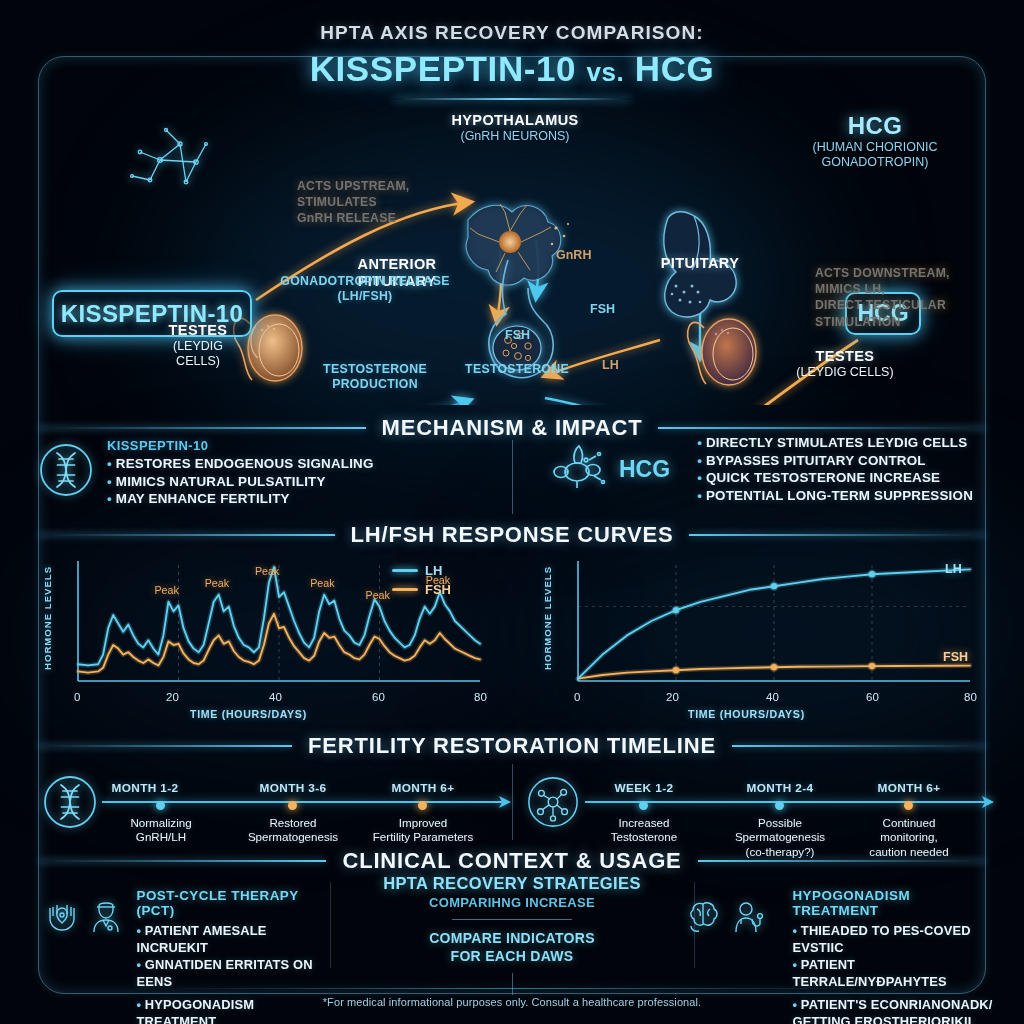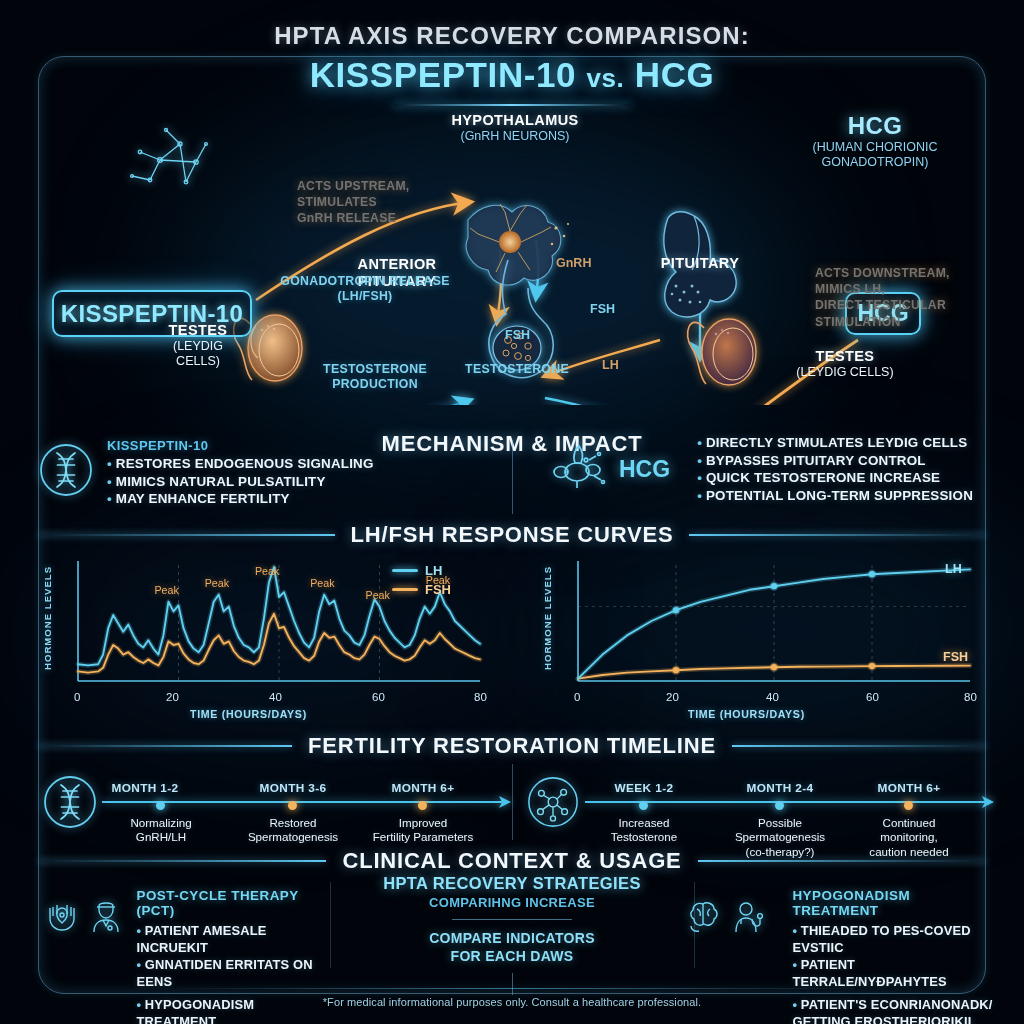--- a/index.html
+++ b/index.html
@@ -22,21 +22,21 @@
     position:absolute; left:38px; top:56px; right:38px; bottom:30px;
     border:1px solid rgba(120,200,245,.45);
     border-radius:26px;
     box-shadow:0 0 14px rgba(90,190,250,.22) inset, 0 0 10px rgba(90,190,250,.12);
     pointer-events:none;
   }
 
   
   .title-wrap { position:absolute; left:0; top:22px; width:1024px; text-align:center; }
   .title1 {
-    font-size:24px; font-weight:bold; letter-spacing:1.1px; color:#d7dee4;
+    font-size:19px; font-weight:bold; letter-spacing:1.1px; color:#d7dee4;
     text-shadow:0 0 10px rgba(150,180,200,.45);
   }
   .title2 {
     font-size:35px; font-weight:bold; letter-spacing:.6px; color:#8fe9ff; margin-top:5px;
     text-shadow:0 0 16px rgba(95,215,255,.75), 0 0 34px rgba(60,180,255,.45);
   }
   .title2 .vs { font-size:26px; }
   .title-rule {
     width:238px; height:2px; margin:9px auto 0;
     background:linear-gradient(90deg,rgba(70,150,200,.05),#79d8ff,rgba(70,150,200,.05));
@@ -341,27 +341,27 @@
       <div>(LH/FSH)</div>
     </div>
 
     <div class="dflow" style="left:300px;top:262px;width:150px;">
       <div>TESTOSTERONE</div>
       <div>PRODUCTION</div>
     </div>
 
     <div class="dflow" style="left:452px;top:262px;width:130px;">TESTOSTERONE</div>
 
-    <div class="dsmall" style="left:556px;top:156px;text-align:center;">GnRH</div>
+    <div class="dsmall" style="left:556px;top:148px;text-align:center;">GnRH</div>
     <div class="dsmall" style="left:602px;top:258px;">LH</div>
     <div class="dsmall c" style="left:505px;top:228px;">FSH</div>
     <div class="dsmall c" style="left:590px;top:202px;">FSH</div>
   </div>
 
-  <div class="sec" style="top:415px;flex-direction:column;">
+  <div class="sec" style="top:415px;">
     <div class="ln"></div>
     <div class="lbl">MECHANISM &amp; IMPACT</div>
     <div class="ln r"></div>
   </div>
 
   <div class="mech">
     <div class="vdiv"></div>
 
     <div class="mcol" style="left:38px;top:6px;width:460px;">
       <svg width="56" height="56" viewBox="0 0 56 56" class="glowstroke" style="flex:none;margin-top:4px;">

